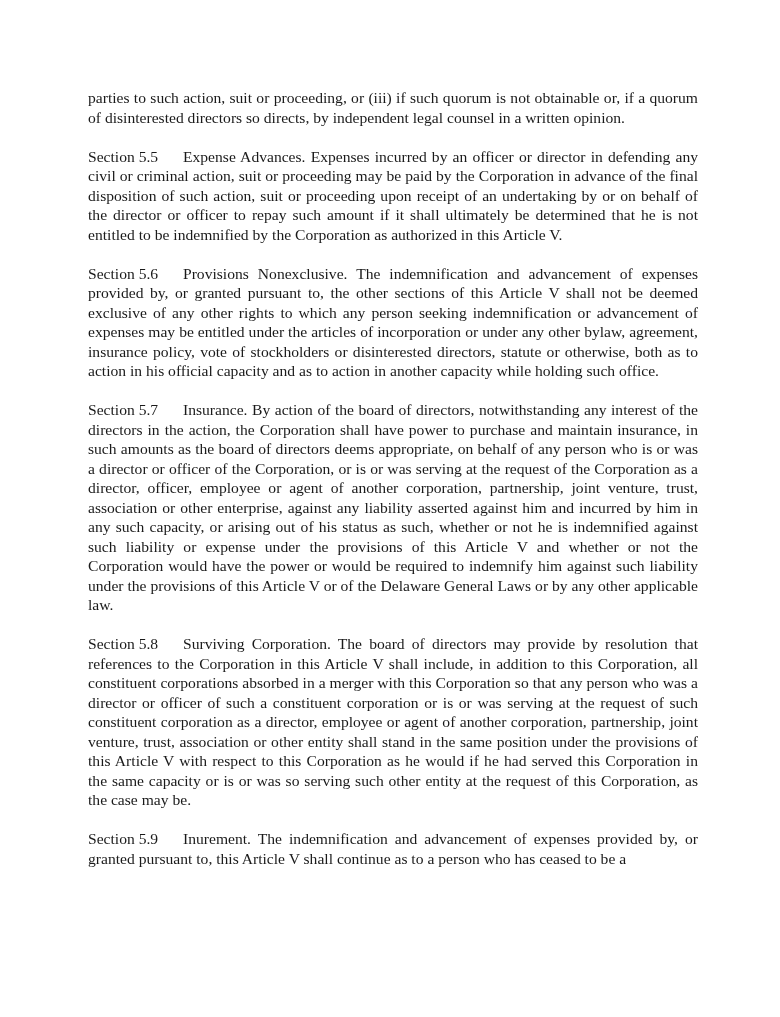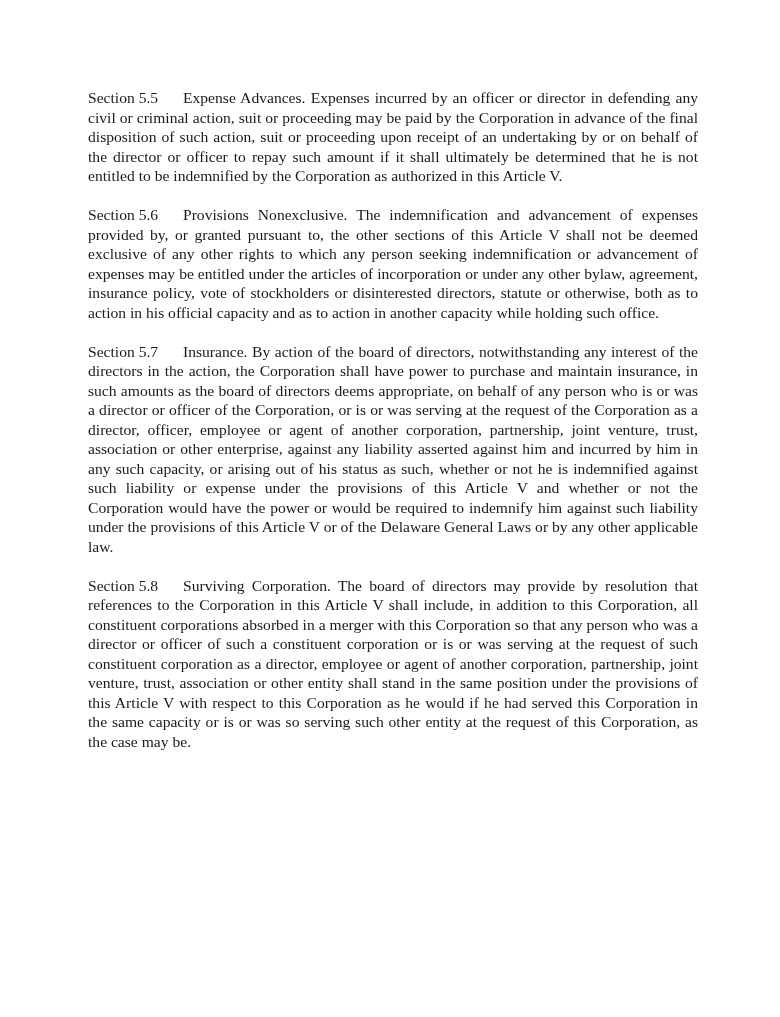--- a/index.html
+++ b/index.html
@@ -16,22 +16,24 @@
     text-align: justify;
   }
   .para { margin: 0 0 19.5px 0; }
   .sec-num { display: inline-block; width: 95px; }
   .sec-title { text-underline-offset: 2px; }
 </style>
 </head>
 <body>
 
 <div class="page">
+  <p class="para">parties to such action, suit or proceeding, or (iii) if such quorum is not obtainable or, if a quorum of disinterested directors so directs, by independent legal counsel in a written opinion.</p>
 
   <p class="para"><span class="sec-num">Section 5.5</span><span class="sec-title">Expense Advances</span><span>.</span><span> Expenses incurred by an officer or director in defending any civil or criminal action, suit or proceeding may be paid by the Corporation in advance of the final disposition of such action, suit or proceeding upon receipt of an undertaking by or on behalf of the director or officer to repay such amount if it shall ultimately be determined that he is not entitled to be indemnified by the Corporation as authorized in this Article V.</span></p>
 
   <p class="para"><span class="sec-num">Section 5.6</span><span class="sec-title">Provisions Nonexclusive</span><span>.</span><span> The indemnification and advancement of expenses provided by, or granted pursuant to, the other sections of this Article V shall not be deemed exclusive of any other rights to which any person seeking indemnification or advancement of expenses may be entitled under the articles of incorporation or under any other bylaw, agreement, insurance policy, vote of stockholders or disinterested directors, statute or otherwise, both as to action in his official capacity and as to action in another capacity while holding such office.</span></p>
 
   <p class="para"><span class="sec-num">Section 5.7</span><span class="sec-title">Insurance</span><span>.</span><span> By action of the board of directors, notwithstanding any interest of the directors in the action, the Corporation shall have power to purchase and maintain insurance, in such amounts as the board of directors deems appropriate, on behalf of any person who is or was a director or officer of the Corporation, or is or was serving at the request of the Corporation as a director, officer, employee or agent of another corporation, partnership, joint venture, trust, association or other enterprise, against any liability asserted against him and incurred by him in any such capacity, or arising out of his status as such, whether or not he is indemnified against such liability or expense under the provisions of this Article V and whether or not the Corporation would have the power or would be required to indemnify him against such liability under the provisions of this Article V or of the Delaware General Laws or by any other applicable law.</span></p>
 
   <p class="para"><span class="sec-num">Section 5.8</span><span class="sec-title">Surviving Corporation</span><span>.</span><span> The board of directors may provide by resolution that references to the Corporation in this Article V shall include, in addition to this Corporation, all constituent corporations absorbed in a merger with this Corporation so that any person who was a director or officer of such a constituent corporation or is or was serving at the request of such constituent corporation as a director, employee or agent of another corporation, partnership, joint venture, trust, association or other entity shall stand in the same position under the provisions of this Article V with respect to this Corporation as he would if he had served this Corporation in the same capacity or is or was so serving such other entity at the request of this Corporation, as the case may be.</span></p>
 
+  <p class="para"><span class="sec-num">Section 5.9</span><span class="sec-title">Inurement.</span><span></span><span> The indemnification and advancement of expenses provided by, or granted pursuant to, this Article V shall continue as to a person who has ceased to be a</span></p>
 </div>
 
 </body></html>

